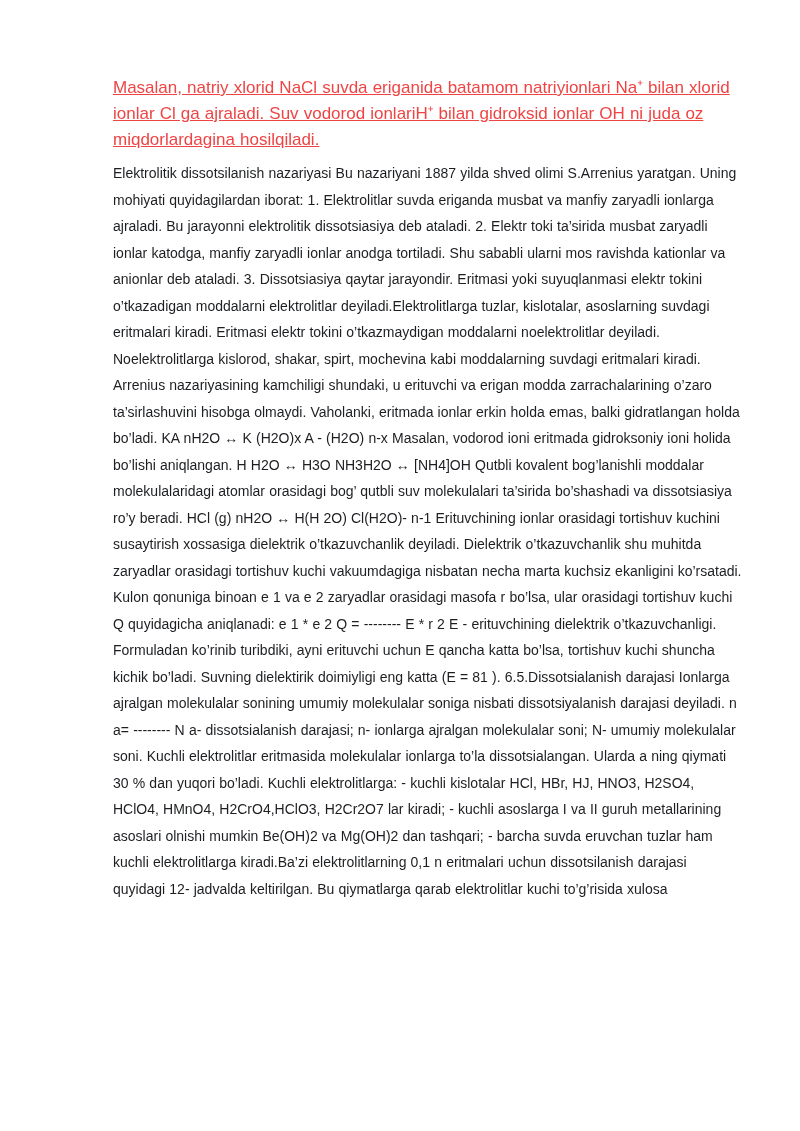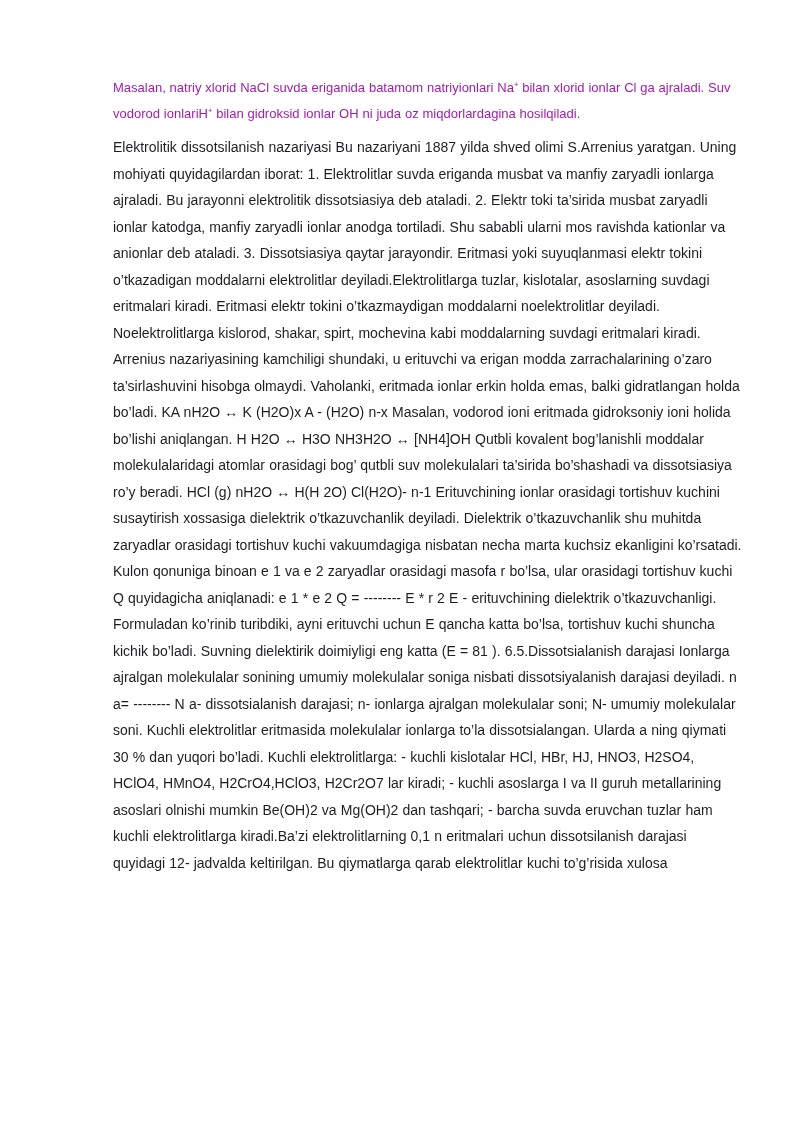--- a/index.html
+++ b/index.html
@@ -19,24 +19,25 @@
     height: 1131px;
     background: #ffffff;
     padding: 75px 58px 0 113px;
   }
   .para {
     margin: 0;
     text-align: left;
     word-spacing: 0.02em;
   }
   .para-intro {
-    font-size: 13px;
+    font-size: 17px;
     line-height: 26px;
-    color: #a21caf;
+    color: #ef4444;
     margin-bottom: 7px;
+    text-decoration: underline;
   }
   .para-theory {
     font-size: 14px;
     line-height: 26.5px;
     color: #1c1e21;
   }
 </style>
 </head>
 <body>
 

